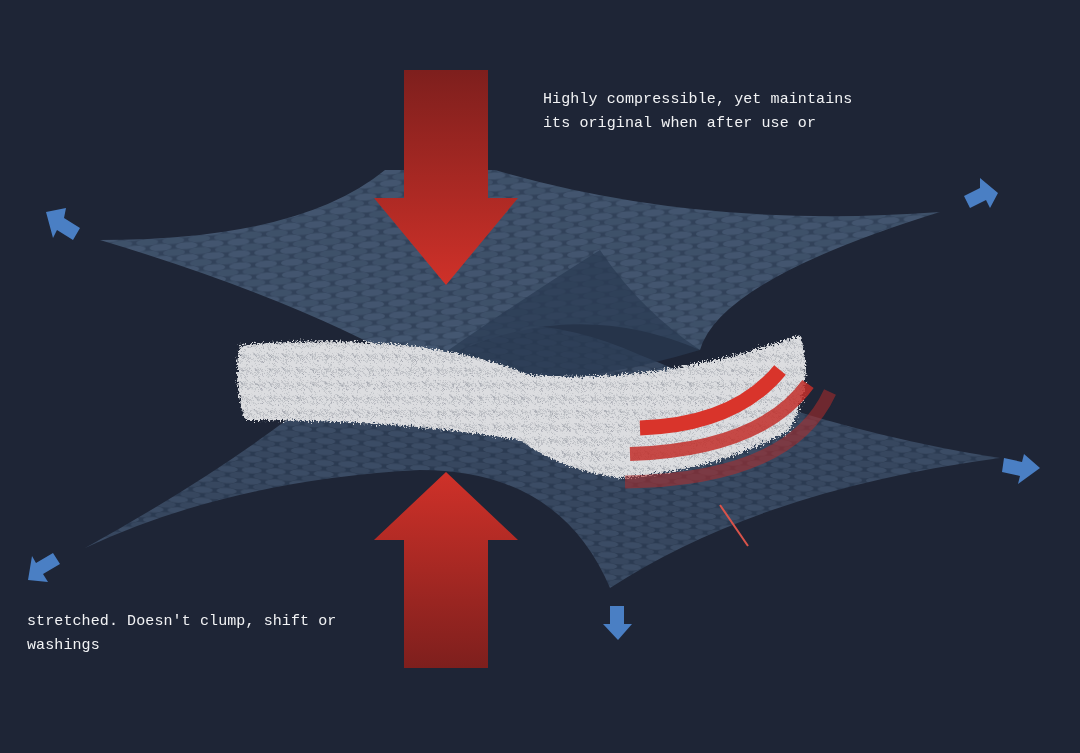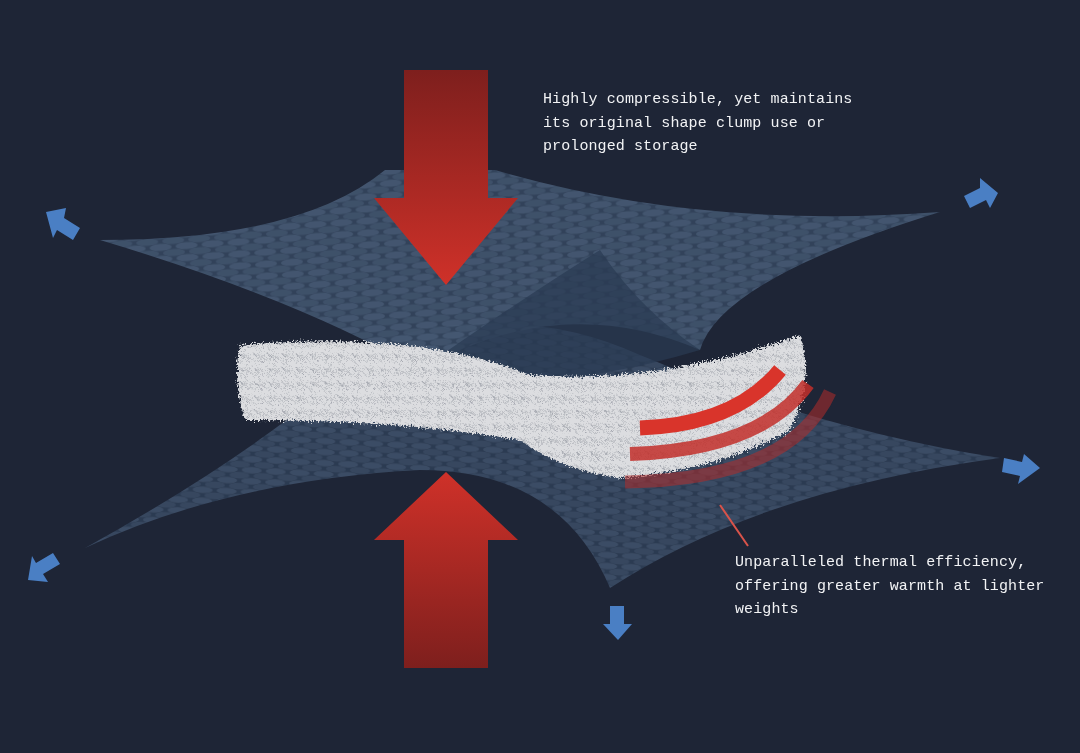--- a/index.html
+++ b/index.html
@@ -90,25 +90,21 @@
       <polygon points="46,212 66,208 64,218 80,228 73,240 57,230 53,238"></polygon>
       <polygon points="998,193 980,178 980,188 964,196 970,208 986,200 990,208"></polygon>
       <polygon points="1040,468 1024,454 1022,462 1004,458 1002,472 1020,476 1018,484"></polygon>
       <polygon points="618,640 632,624 624,624 624,606 610,606 610,624 603,624"></polygon>
       <polygon points="28,580 48,582 43,574 60,564 53,553 36,563 32,556"></polygon>
     </g>
   </svg>
 
   <div class="caption" style="left:543px; top:88px;">
     <span>Highly compressible, yet maintains</span>
-    <span>its original shape clump use or</span>
-    <span>prolonged storage</span>
+    <span>its original when after use or</span>
   </div>
 
-  <div class="caption" style="left:735px; top:551px;">
-    <span>Unparalleled thermal efficiency,</span>
-    <span>offering greater warmth at lighter</span>
-    <span>weights</span>
-  </div>
 
   <div class="caption" style="left:27px; top:610px;">
+    <span>stretched. Doesn't clump, shift or</span>
+    <span>washings</span>
   </div>
 </div>
 
 </body></html>

